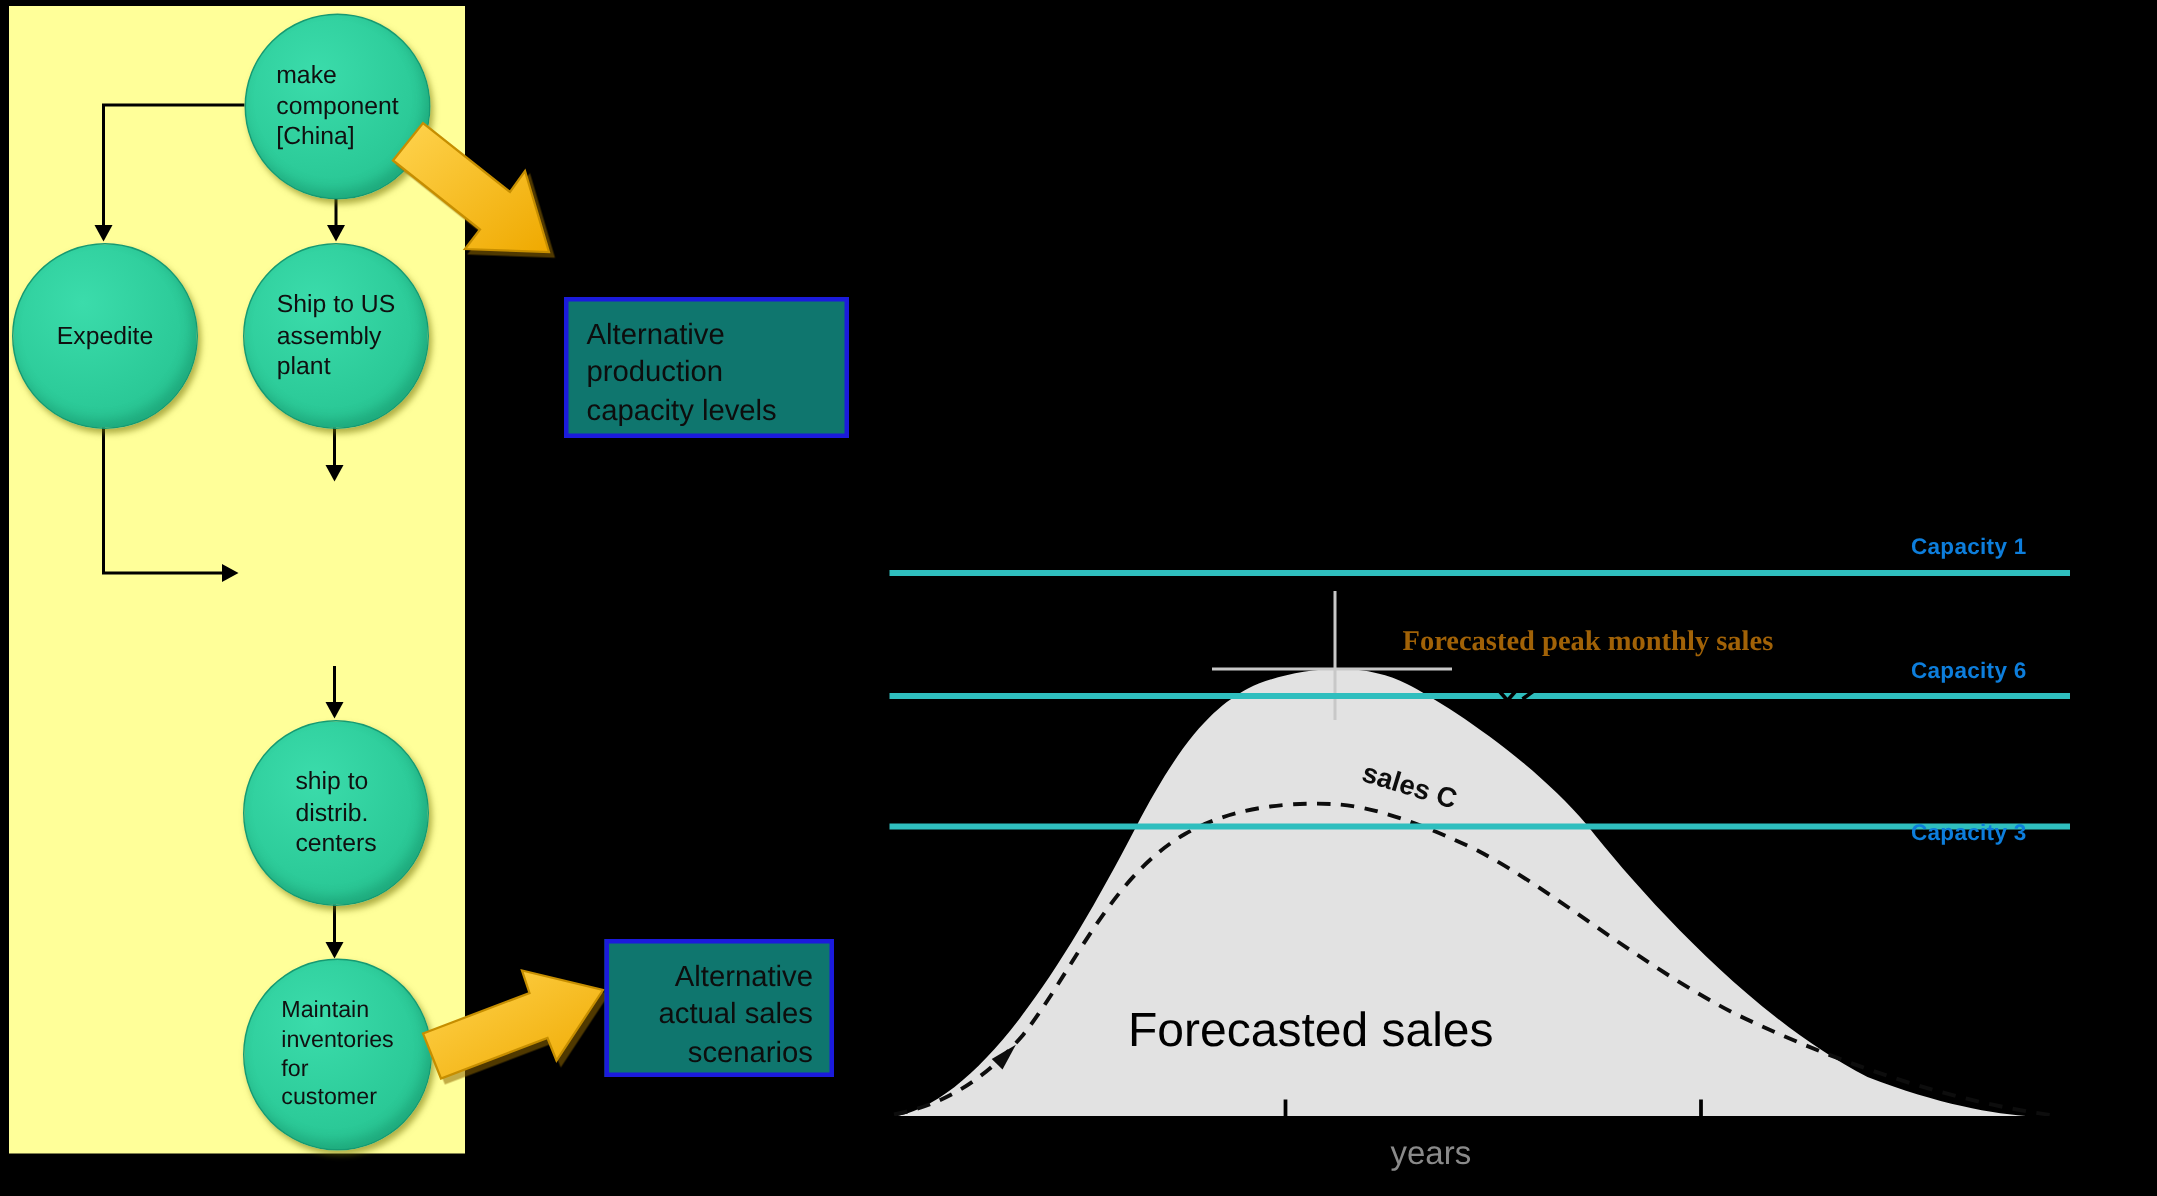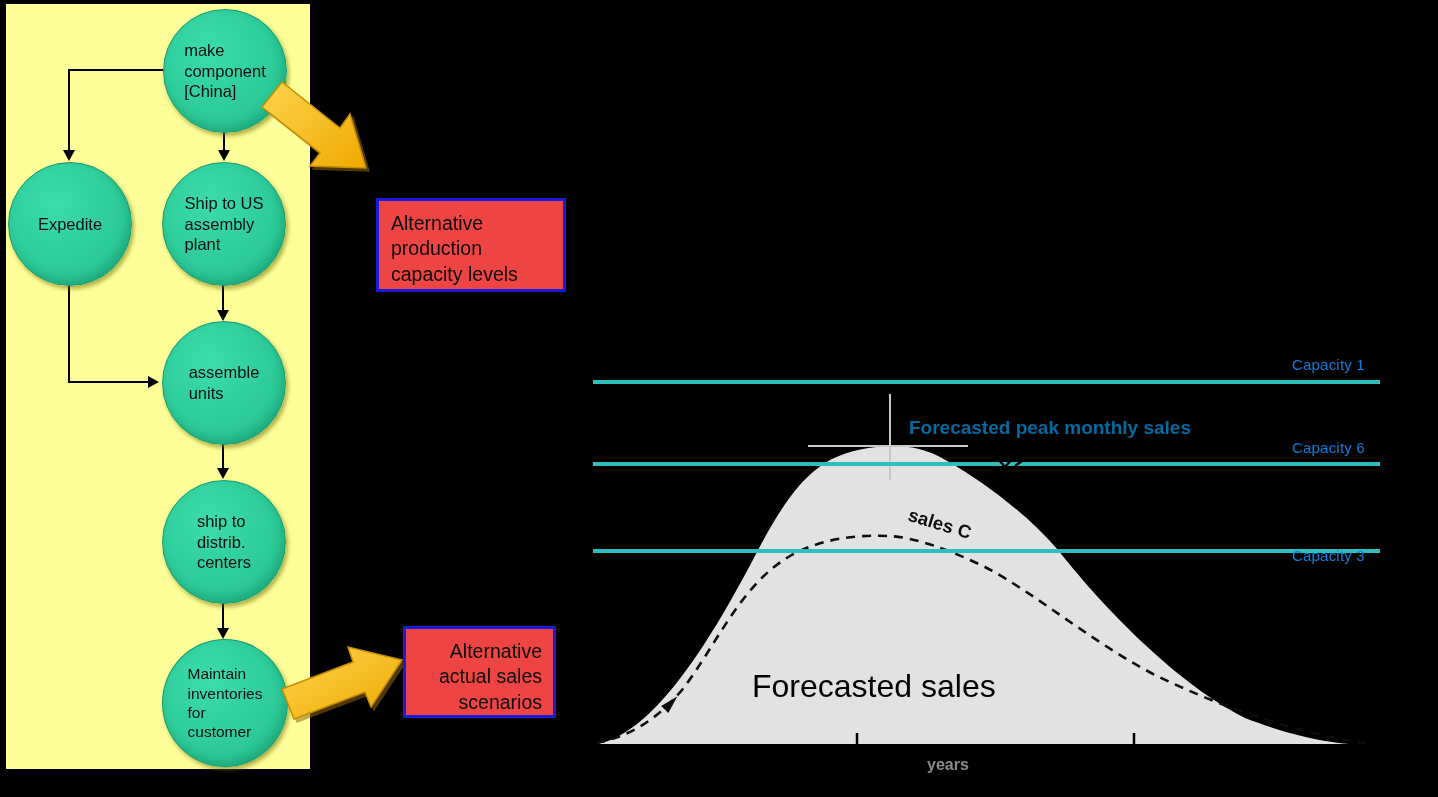--- a/index.html
+++ b/index.html
@@ -18,36 +18,36 @@
   .n2{left:8px;top:162px;}
   .n3{left:162px;top:162px;}
   .n4{left:162px;top:321px;}
   .n5{left:162px;top:480px;}
   .n6{left:162px;top:639px;width:124px;height:126px;font-size:15.5px;}
   
   svg.gold{position:absolute;filter:drop-shadow(3px 3px 0 rgba(146,104,0,.55));}
   .gold1{left:260px;top:80px;}
   .gold2{left:278px;top:622px;}
   
-  .callout{position:absolute;background:#ef4444;border:3px solid #1b1bdc;color:#0d0d0d;
+  .callout{position:absolute;background:#0f766e;border:3px solid #1b1bdc;color:#0d0d0d;
            font-size:19.5px;line-height:1.3;white-space:pre-line;box-sizing:border-box;
            padding:10px 12px;}
   .callout1{left:376px;top:198px;width:190px;height:94px;text-align:left;}
   .callout2{left:403px;top:626px;width:153px;height:92px;text-align:right;padding-right:11px;}
   
   svg.chart{position:absolute;left:0;top:0;}
   .lbl{position:absolute;white-space:pre-line;}
-  .cap{color:#0d7edc;font-weight:normal;font-size:15px;letter-spacing:.2px;margin-left:18px;}
+  .cap{color:#0d7edc;font-weight:bold;font-size:15px;letter-spacing:.2px;}
   .cap1{left:1274px;top:356px;}
   .cap2{left:1274px;top:439px;}
   .cap3{left:1274px;top:547px;}
-  .peak-lbl{left:909px;top:417px;color:#0369a1;font-weight:bold;font-size:19px;}
+  .peak-lbl{left:935px;top:417px;color:#a16207;font-weight:bold;font-size:19px;font-family:Liberation Serif, serif;}
   .ylab{left:428px;top:517px;width:126px;text-align:right;color:#8a8a8a;font-weight:bold;
         font-size:21.5px;line-height:1.22;}
-  .xlab{left:927px;top:756px;color:#8a8a8a;font-weight:bold;font-size:16px;}
+  .xlab{left:927px;top:756px;color:#8a8a8a;font-weight:normal;font-size:22px;}
   .area-lbl{left:752px;top:668px;color:#000;font-size:32px;}
   .salesc{left:912px;top:504px;color:#0d0d0d;font-weight:bold;font-size:18.5px;
           transform:rotate(17deg);transform-origin:left top;}
 </style>
 </head>
 <body>
 
 <div class="stage">
 
   <div class="panel"></div>
@@ -71,22 +71,20 @@
     </g>
   </svg>
 
   <div class="node n1">make
 component
 [China]</div>
   <div class="node n2">Expedite</div>
   <div class="node n3">Ship to US
 assembly
 plant</div>
-  <div class="node n4">assemble
-units</div>
   <div class="node n6">Maintain
 inventories
 for
 customer</div>
   <div class="node n5">ship to
 distrib.
 centers</div>
 
   <svg class="gold gold1" width="120" height="110" viewBox="0 0 120 110">
     <defs>

